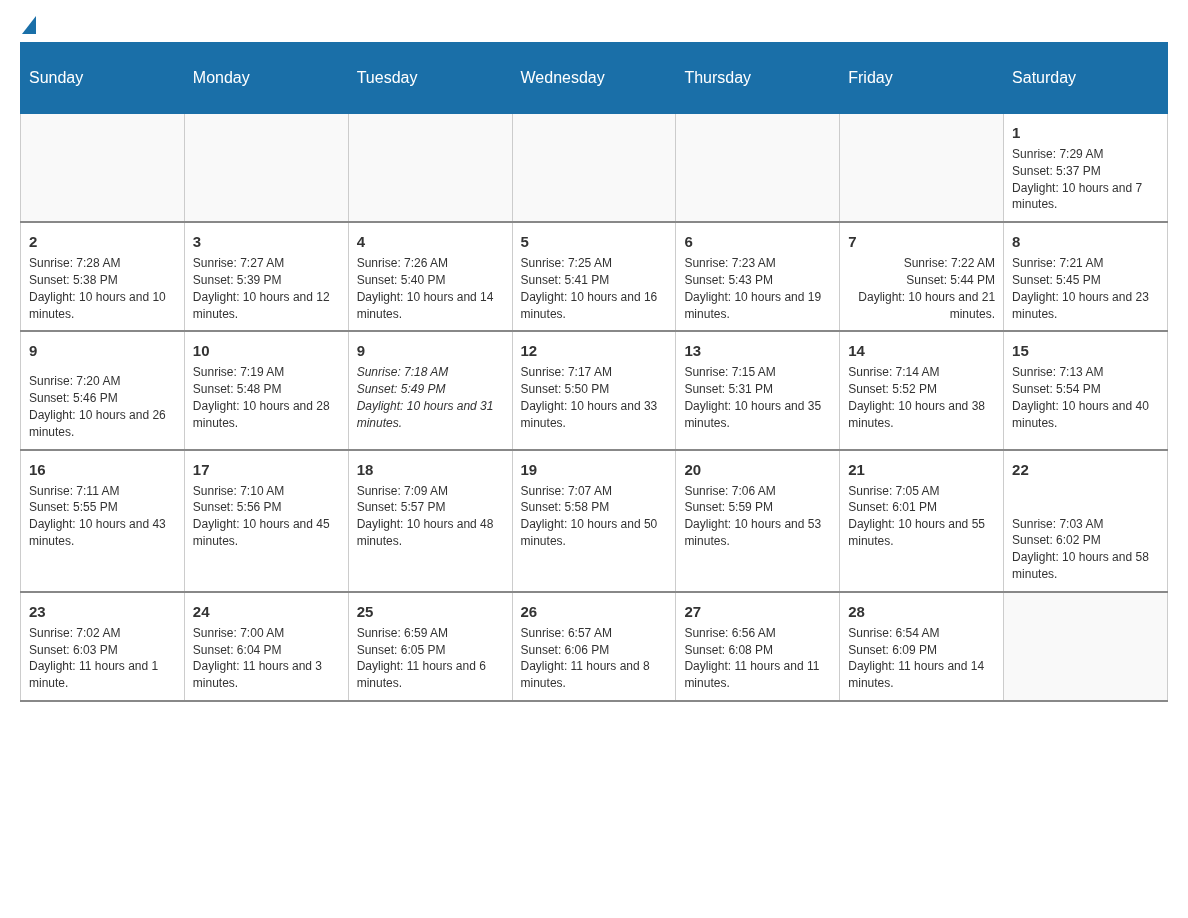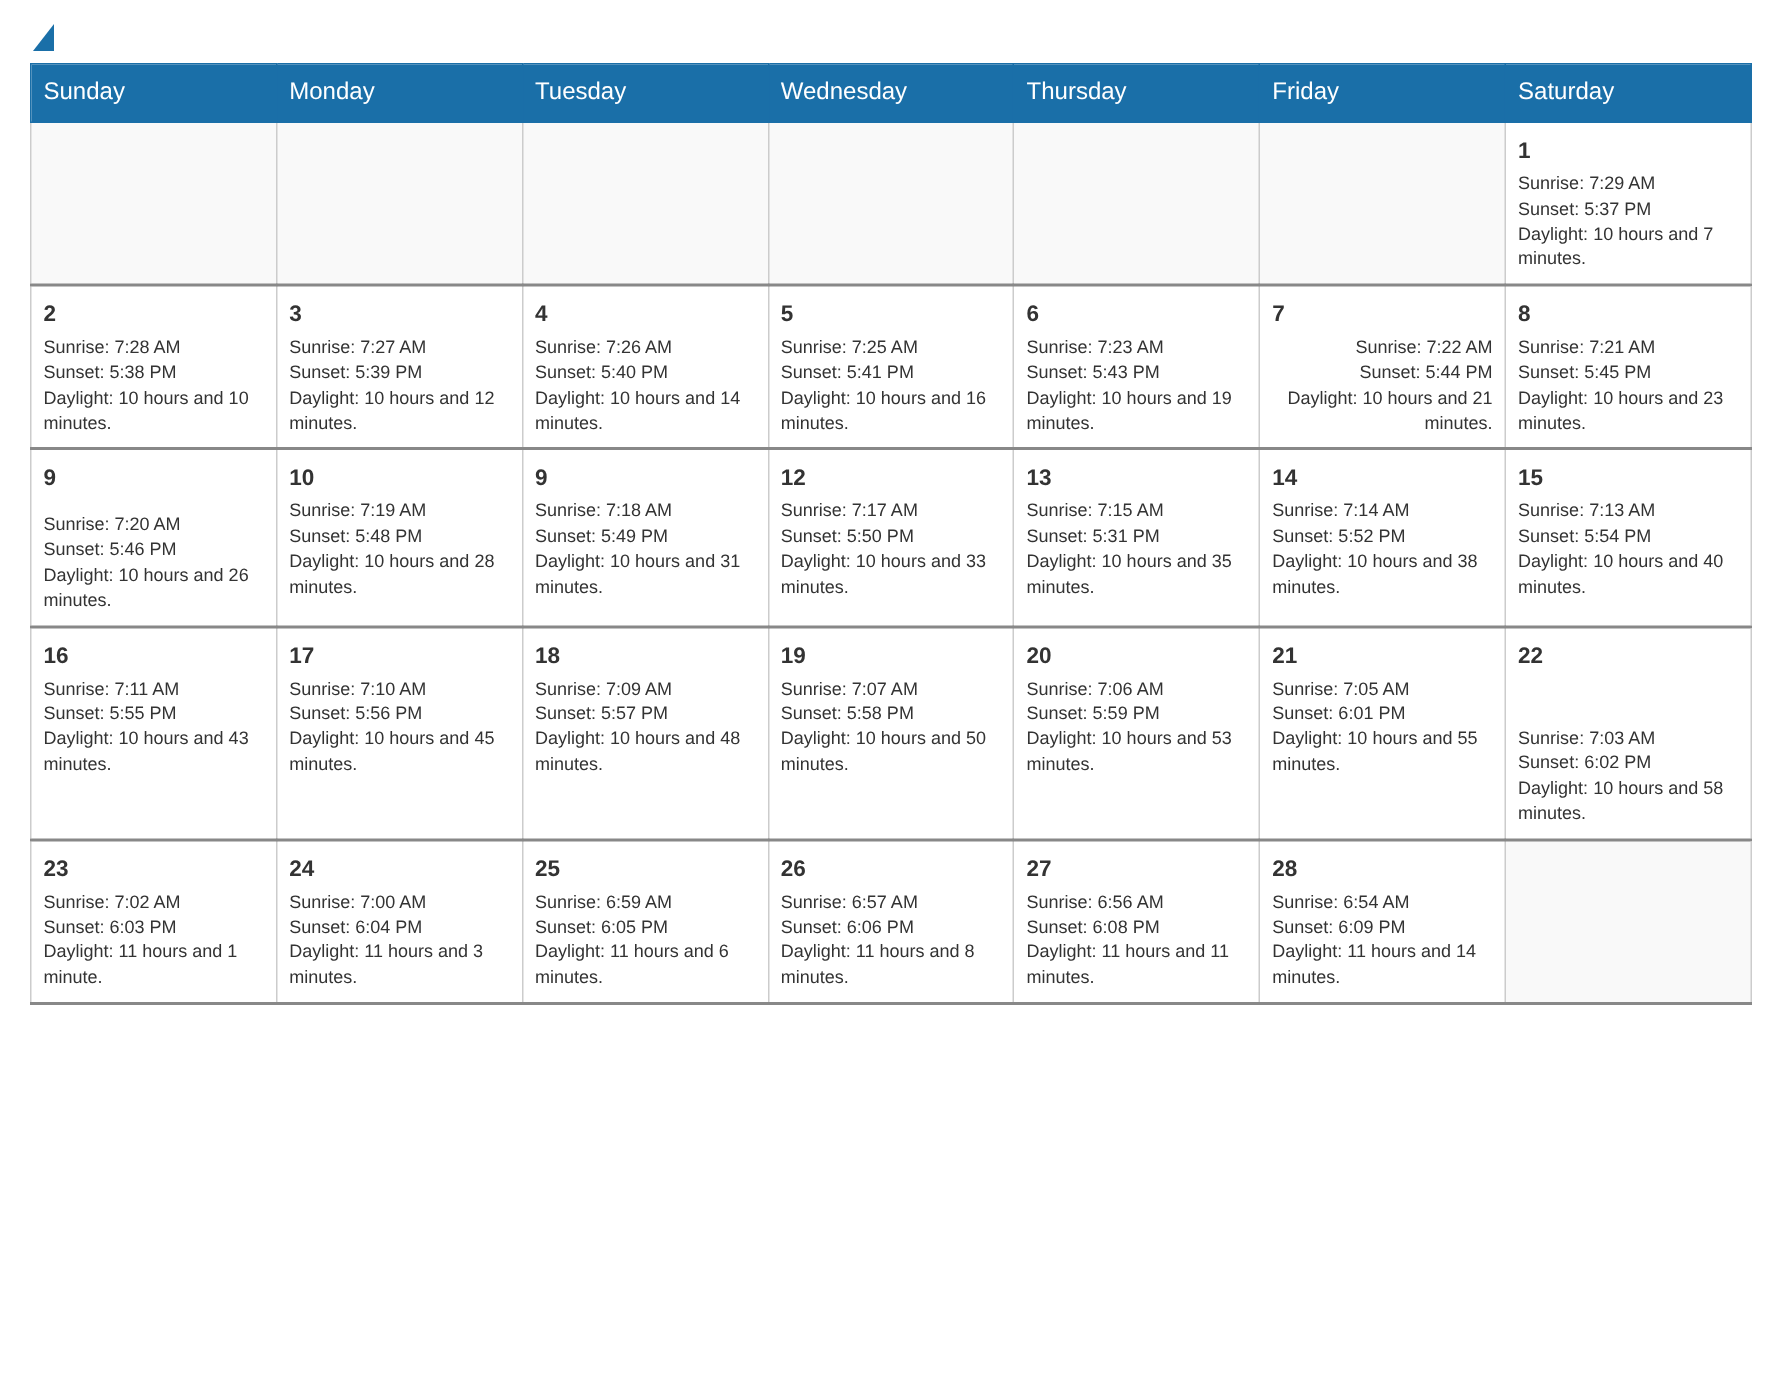--- a/index.html
+++ b/index.html
@@ -54,21 +54,21 @@
       margin-top: 4px;
     }
     .calendar {
       width: 100%;
       border-collapse: collapse;
       margin-top: 10px;
     }
     .calendar thead th {
       background-color: #1a6fa8;
       color: #fff;
-      padding: 10px 8px;
+      padding: 26px 8px;
       font-size: 16px;
       font-weight: normal;
       text-align: left;
       border: 1px solid #1a6fa8;
     }
     .calendar tbody td {
       vertical-align: top;
       padding: 8px;
       border: 1px solid #ccc;
       width: 14.28%;
@@ -190,21 +190,21 @@
 Daylight: 10 hours and 26 minutes.</div>
         </td>
         <td>
           <span class="day-number">10</span>
           <div class="day-info" style="white-space: pre-line;">Sunrise: 7:19 AM
 Sunset: 5:48 PM
 Daylight: 10 hours and 28 minutes.</div>
         </td>
         <td>
           <span class="day-number">9</span>
-          <div class="day-info" style="white-space: pre-line;">Sunrise: 7:18 AM
+          <div class="day-info" style="white-space: pre-line; font-style: italic;">Sunrise: 7:18 AM
 Sunset: 5:49 PM
 Daylight: 10 hours and 31 minutes.</div>
         </td>
         <td>
           <span class="day-number">12</span>
           <div class="day-info" style="white-space: pre-line;">Sunrise: 7:17 AM
 Sunset: 5:50 PM
 Daylight: 10 hours and 33 minutes.</div>
         </td>
         <td>

